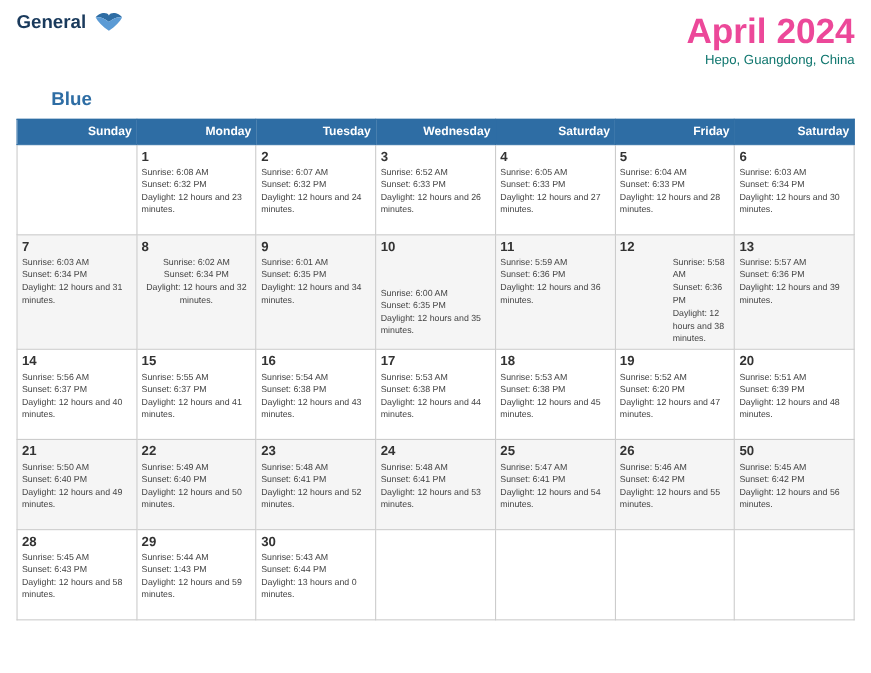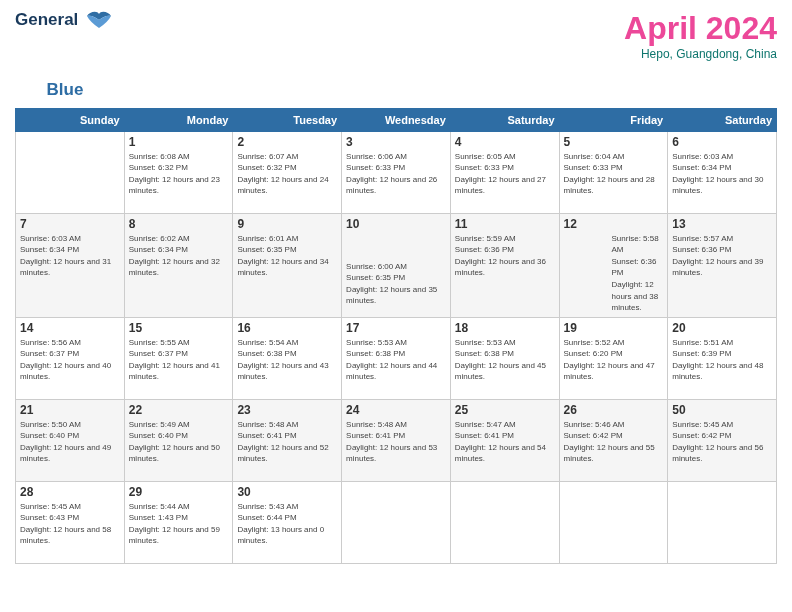--- a/index.html
+++ b/index.html
@@ -127,21 +127,21 @@
 Daylight: 12 hours and 23 minutes.</div>
           </td>
           <td>
             <span class="day-num">2</span>
             <div class="cell-text" style="white-space: pre-line;">Sunrise: 6:07 AM
 Sunset: 6:32 PM
 Daylight: 12 hours and 24 minutes.</div>
           </td>
           <td>
             <span class="day-num">3</span>
-            <div class="cell-text" style="white-space: pre-line;">Sunrise: 6:06 AM
+            <div class="cell-text" style="white-space: pre-line;">Sunrise: 6:52 AM
 Sunset: 6:33 PM
 Daylight: 12 hours and 26 minutes.</div>
           </td>
           <td>
             <span class="day-num">4</span>
             <div class="cell-text" style="white-space: pre-line;">Sunrise: 6:05 AM
 Sunset: 6:33 PM
 Daylight: 12 hours and 27 minutes.</div>
           </td>
           <td>
@@ -159,21 +159,21 @@
         </tr>
         <tr>
           <td>
             <span class="day-num">7</span>
             <div class="cell-text" style="white-space: pre-line;">Sunrise: 6:03 AM
 Sunset: 6:34 PM
 Daylight: 12 hours and 31 minutes.</div>
           </td>
           <td>
             <span class="day-num">8</span>
-            <div class="cell-text" style="white-space: pre-line;">Sunrise: 6:02 AM
+            <div class="cell-text" style="white-space: pre-line; text-align: center;">Sunrise: 6:02 AM
 Sunset: 6:34 PM
 Daylight: 12 hours and 32 minutes.</div>
           </td>
           <td>
             <span class="day-num">9</span>
             <div class="cell-text" style="white-space: pre-line;">Sunrise: 6:01 AM
 Sunset: 6:35 PM
 Daylight: 12 hours and 34 minutes.</div>
           </td>
           <td>

